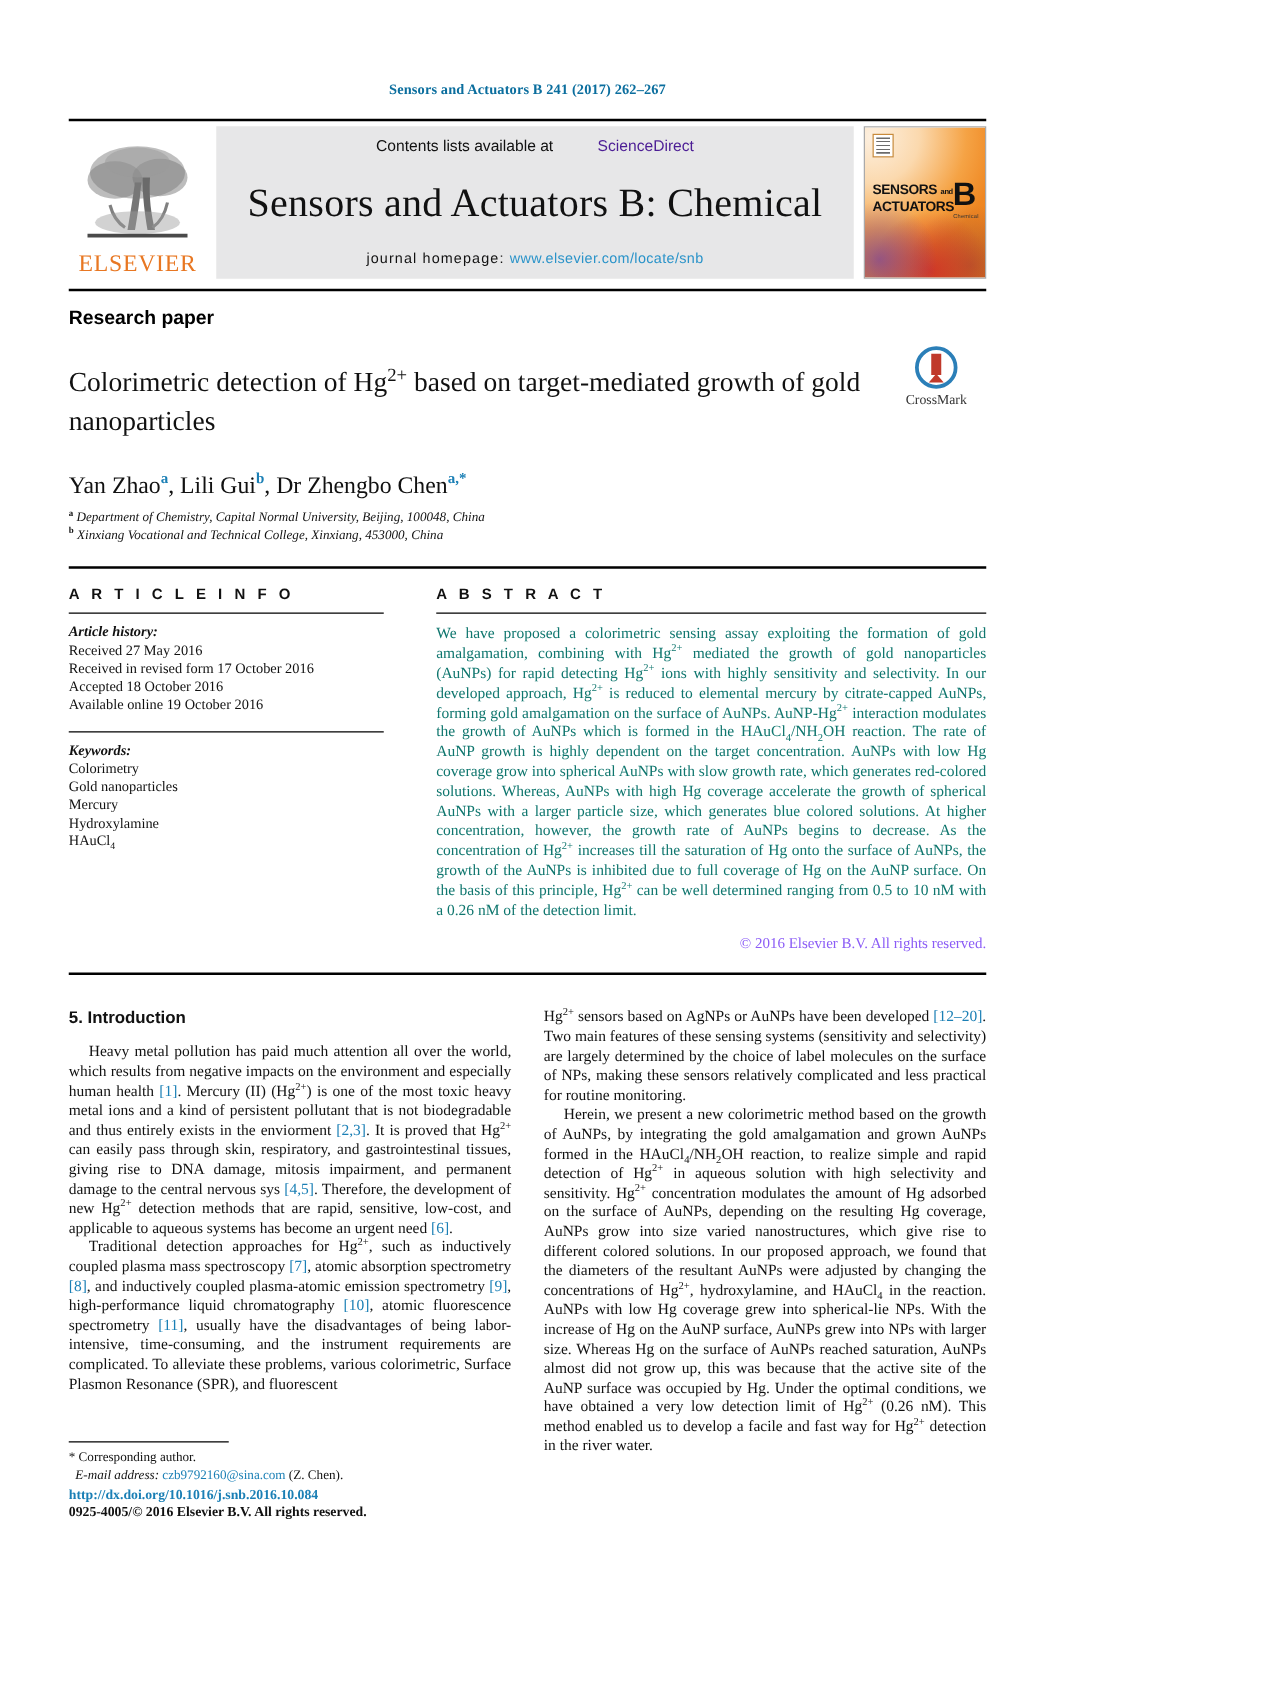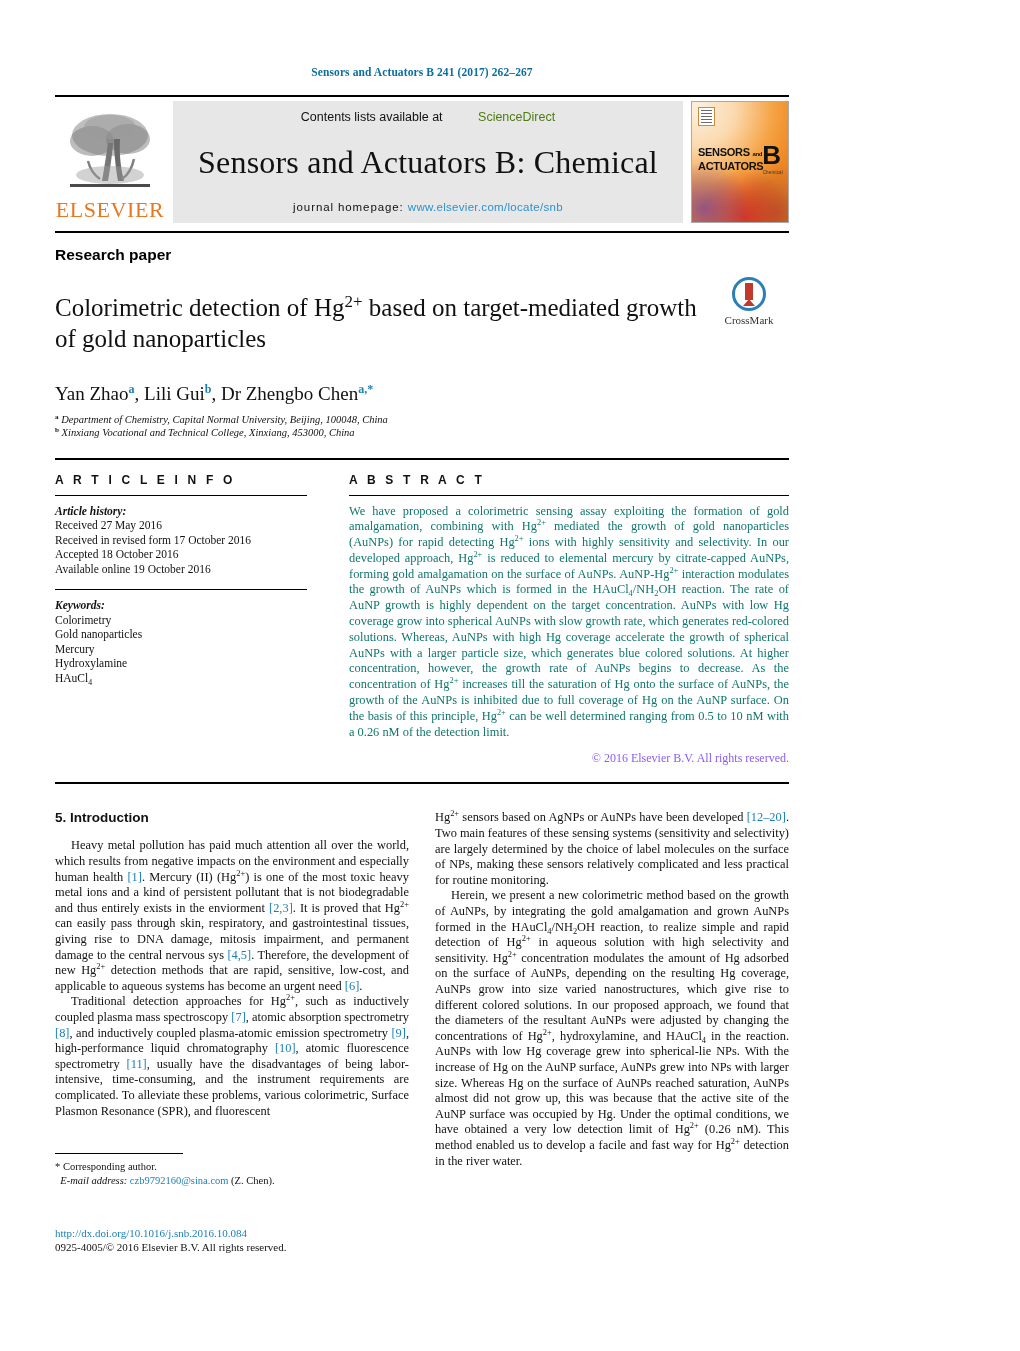--- a/index.html
+++ b/index.html
@@ -51,41 +51,41 @@
     display: flex;
     flex-direction: column;
     align-items: center;
     justify-content: flex-end;
     padding-bottom: 2px;
   }
   .tree-wrap { width: 92px; height: 88px; }
   .elsevier-word {
     font-family: "Liberation Serif", serif;
     color: #E87722;
-    font-size: 22px;
+    font-size: 19px;
     letter-spacing: 0.6px;
     line-height: 1;
     margin-top: 2px;
   }
   .masthead-center {
     flex: 1 1 auto;
     background: #e7e7e8;
     display: flex;
     flex-direction: column;
     justify-content: space-between;
     align-items: center;
     padding: 9px 0 10px 0;
     margin: 0 8px;
   }
   .contents-line {
     font-size: 12.5px;
     font-family: "Liberation Sans", sans-serif;
     color: #111;
   }
-  .contents-line .sd { color: #4d7c0f; margin-left: 32px; }
+  .contents-line .sd { color: #4c1d95; margin-left: 32px; }
   .journal-title {
     font-size: 32px;
     font-family: "Liberation Serif", serif;
     color: #111;
     letter-spacing: 0.2px;
   }
   .homepage-line {
     font-size: 11.5px;
     font-family: "Liberation Sans", sans-serif;
     letter-spacing: 0.9px;
@@ -157,21 +157,21 @@
     margin-top: 13px;
   }
   .title-row {
     display: flex;
     align-items: flex-start;
     margin-top: 11px;
   }
   .paper-title {
     flex: 1 1 auto;
     font-family: "Liberation Serif", serif;
-    font-size: 25px;
+    font-size: 22px;
     line-height: 31px;
     font-weight: normal;
     color: #111;
     max-width: 780px;
   }
   .crossmark {
     flex: 0 0 80px;
     width: 80px;
     text-align: center;
     margin-top: 2px;
@@ -305,25 +305,26 @@
     font-size: 10.5px;
     line-height: 13.5px;
     margin-top: 6px;
     color: #111;
   }
   .fn-text .ital { font-style: italic; }
   .fn-text a, .link { color: #1a7fb5; text-decoration: none; }
   .doi-block {
     position: absolute;
     left: 55px;
-    top: 1226px;
+    top: 1189px;
     font-family: "Liberation Serif", serif;
     font-size: 11px;
     line-height: 14px;
     color: #111;
+    font-weight: bold;
   }
   .doi-block .doi { color: #1a7fb5; }
   sup { font-size: 0.68em; vertical-align: super; line-height: 0; }
   sub { font-size: 0.68em; vertical-align: sub; line-height: 0; }
 </style>
 </head>
 <body>
 
 <div class="page">
 

